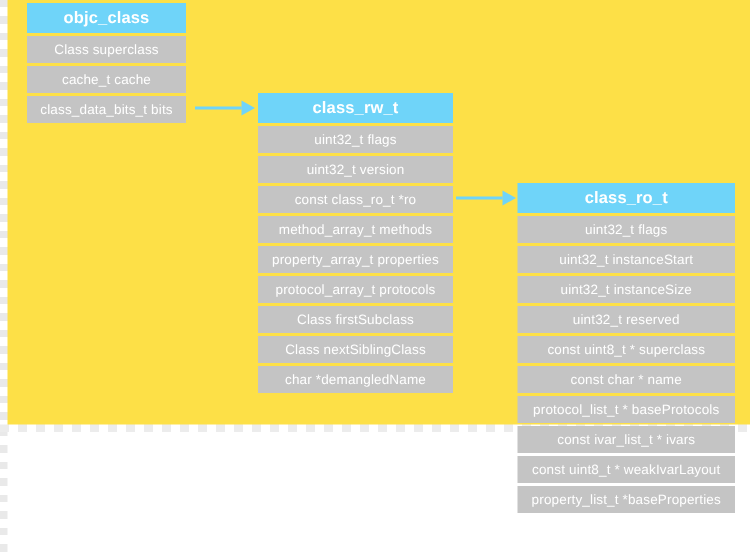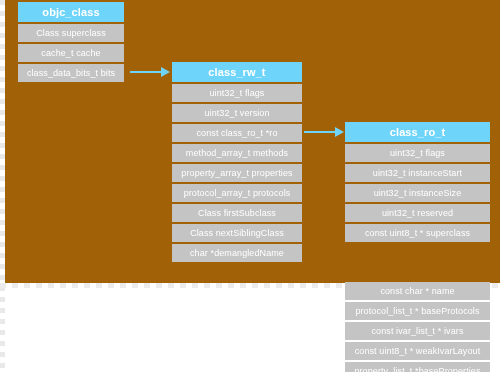--- a/index.html
+++ b/index.html
@@ -11,21 +11,21 @@
     height: 372px;
     background: #ffffff;
     font-family: "Liberation Sans", sans-serif;
     overflow: hidden;
   }
 
   #canvas {
     position: relative;
     width: 500px;
     height: 288px;
-    background: #a16207;
+    background: #fde047;
   }
 
   
   .edge {
     position: absolute;
     pointer-events: none;
   }
   .edge-left {
     left: 0;
     top: 0;
@@ -125,21 +125,21 @@
       <div class="row field" style="background: rgb(196, 196, 196); color: rgb(255, 255, 255); height: 18px;">char *demangledName</div>
     </div>
 
   <div class="uml-box" id="box-class_ro_t" style="left:345px; top:122px; width:145px;">
       <div class="row header" style="background: rgb(111, 212, 249); color: rgb(255, 255, 255); height: 20px;">class_ro_t</div>
       <div class="row field" style="background: rgb(196, 196, 196); color: rgb(255, 255, 255); height: 18px;">uint32_t flags</div>
       <div class="row field" style="background: rgb(196, 196, 196); color: rgb(255, 255, 255); height: 18px;">uint32_t instanceStart</div>
       <div class="row field" style="background: rgb(196, 196, 196); color: rgb(255, 255, 255); height: 18px;">uint32_t instanceSize</div>
       <div class="row field" style="background: rgb(196, 196, 196); color: rgb(255, 255, 255); height: 18px;">uint32_t reserved</div>
       <div class="row field" style="background: rgb(196, 196, 196); color: rgb(255, 255, 255); height: 18px;">const uint8_t * superclass</div>
-      <div class="row field" style="background: rgb(196, 196, 196); color: rgb(255, 255, 255); height: 18px; margin-top: 38px;">const char * name</div>
+      <div class="row field" style="background: rgb(196, 196, 196); color: rgb(255, 255, 255); height: 18px;">const char * name</div>
       <div class="row field" style="background: rgb(196, 196, 196); color: rgb(255, 255, 255); height: 18px;">protocol_list_t * baseProtocols</div>
       <div class="row field" style="background: rgb(196, 196, 196); color: rgb(255, 255, 255); height: 18px;">const ivar_list_t * ivars</div>
       <div class="row field" style="background: rgb(196, 196, 196); color: rgb(255, 255, 255); height: 18px;">const uint8_t * weakIvarLayout</div>
       <div class="row field" style="background: rgb(196, 196, 196); color: rgb(255, 255, 255); height: 18px;">property_list_t *baseProperties</div>
     </div>
 
   <div class="arrow" id="arrow-0" style="left:130px; top:67px; width:40px;">
     <div class="shaft" style="background: rgb(111, 212, 249);"></div>
     <div class="head" style="border-left-color: rgb(111, 212, 249);"></div>
   </div>

